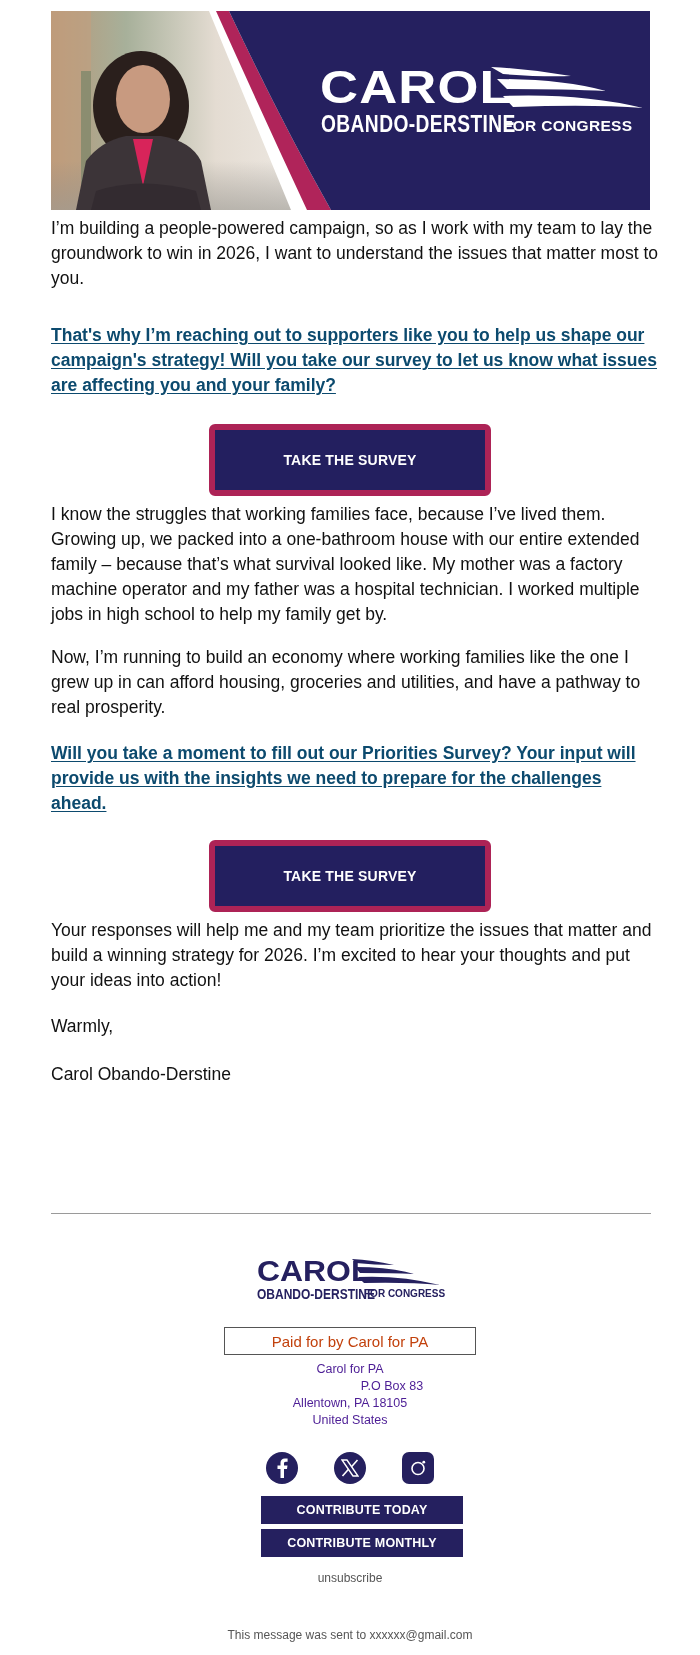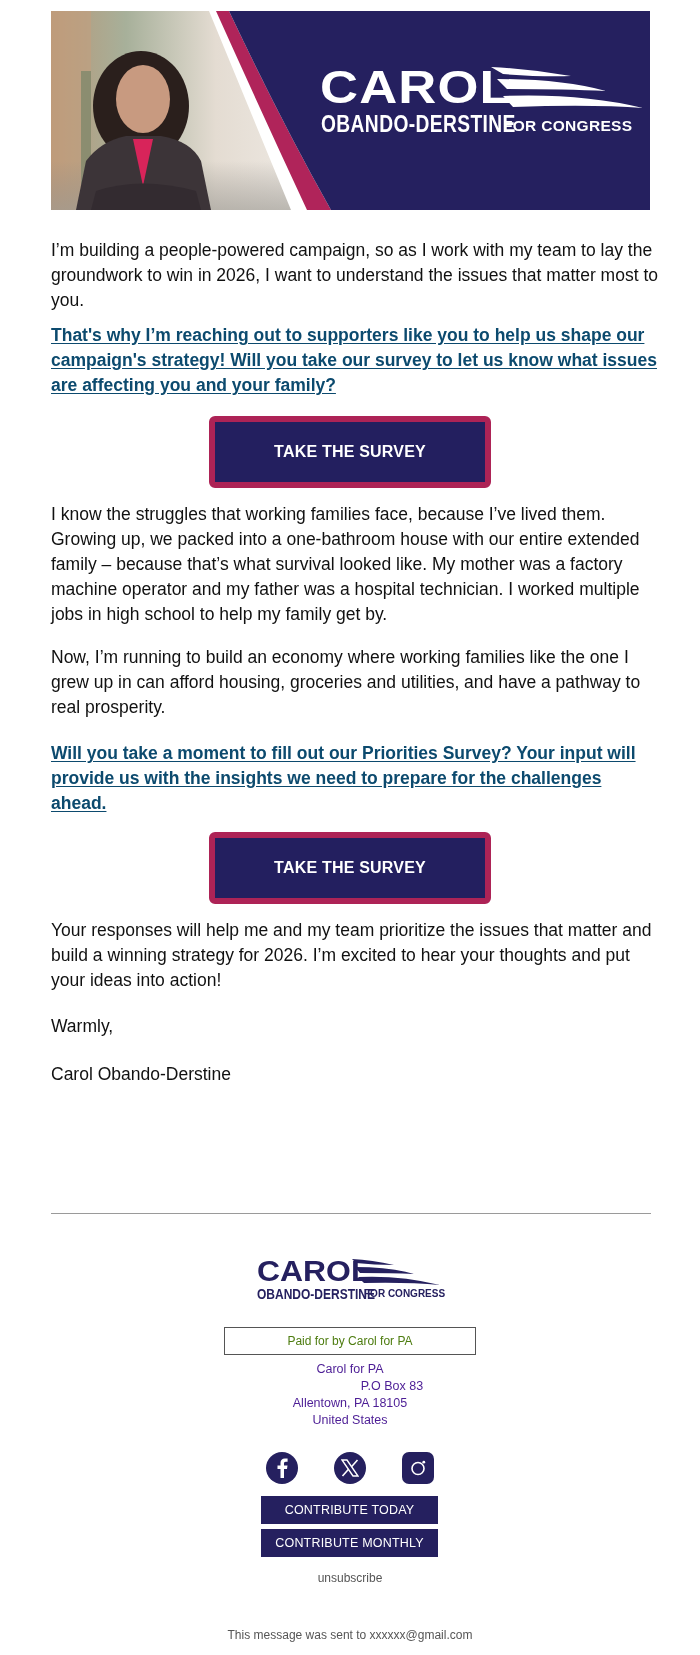--- a/index.html
+++ b/index.html
@@ -12,41 +12,41 @@
   .banner-text { position: absolute; color: #ffffff; font-family: "Liberation Sans", sans-serif; }
   .b-carol { left: 269px; top: 52px; font-size: 47px; font-weight: 900; letter-spacing: 1px; line-height: 1; transform: scaleX(1.12); transform-origin: left; }
   .b-obando { left: 270px; top: 101px; font-size: 24px; font-weight: 700; line-height: 1; transform: scaleX(0.80); transform-origin: left; letter-spacing: 0.5px; }
   .b-congress { left: 452px; top: 107px; font-size: 15.5px; font-weight: 900; line-height: 1; letter-spacing: 0.3px; }
 
   p.txt { position: absolute; left: 51px; width: 610px; margin: 0; font-size: 17.5px; line-height: 25px; color: #111111; }
   a.cta-link { position: absolute; left: 51px; width: 610px; margin: 0; font-size: 17.5px; line-height: 25px;
                color: #0c4a6e; font-weight: 700; text-decoration: underline; text-underline-offset: 2px; display: block; }
 
   .survey-btn { position: absolute; left: 209px; width: 270px; height: 60px; border: 6px solid #ad2356; border-radius: 6px;
-                background: #231f5f; color: #ffffff; font-weight: 700; font-size: 16px; display: flex; align-items: center;
-                justify-content: center; letter-spacing: 0.2px; cursor: pointer; text-decoration: none; }
+                background: #231f5f; color: #ffffff; font-weight: 700; font-size: 14px; display: flex; align-items: center;
+                justify-content: center; letter-spacing: 0.2px; cursor: pointer; text-decoration: none; margin-top: 8px; }
 
   .hr { position: absolute; left: 51px; top: 1213px; width: 600px; height: 1px; background: #9a9a9a; }
 
   .f-logo { position: absolute; left: 257px; top: 1257px; width: 190px; height: 46px; }
   .f-carol { position: absolute; left: 0; top: 0; font-size: 29px; font-weight: 900; color: #25205f; line-height: 1; transform: scaleX(1.1); transform-origin: left; }
   .f-obando { position: absolute; left: 0; top: 29px; font-size: 15px; font-weight: 700; color: #25205f; line-height: 1; transform: scaleX(0.80); transform-origin: left; }
   .f-congress { position: absolute; left: 107px; top: 32px; font-size: 10px; font-weight: 900; color: #25205f; line-height: 1; }
   .f-logo svg { position: absolute; left: 95px; top: 0; }
 
   .paid { position: absolute; left: 224px; top: 1327px; width: 250px; height: 26px; border: 1px solid #555555;
-          font-size: 12px; color: #4d7c0f; display: flex; align-items: center; justify-content: center; }
+          font-size: 15px; color: #c2410c; display: flex; align-items: center; justify-content: center; }
   .addr { position: absolute; left: 0; width: 700px; text-align: center; font-size: 12.5px; color: #4c1d95; line-height: 17px; }
 
   .social { position: absolute; top: 1452px; width: 32px; height: 32px; background: #25205f; display: flex; align-items: center; justify-content: center; cursor: pointer; }
   .social.round { border-radius: 50%; }
   .social.sq { border-radius: 7px; }
 
-  .contrib { position: absolute; left: 261px; width: 177px; height: 28px; background: #25205f; color: #ffffff; font-size: 12.5px;
-             font-weight: 400; display: flex; align-items: center; justify-content: center; cursor: pointer; letter-spacing: 0.2px; }
+  .contrib { position: absolute; left: 261px; width: 202px; height: 28px; background: #25205f; color: #ffffff; font-size: 12.5px;
+             font-weight: 700; display: flex; align-items: center; justify-content: center; cursor: pointer; letter-spacing: 0.2px; }
   .unsub { position: absolute; left: 0; width: 700px; text-align: center; top: 1571px; font-size: 12px; color: #555555; cursor: pointer; }
   .sentto { position: absolute; left: 0; width: 700px; text-align: center; top: 1628px; font-size: 12px; color: #555555; }
 </style>
 </head>
 <body>
 
 <div class="banner">
   <svg width="599" height="199" viewBox="0 0 599 199">
     <defs>
       <linearGradient id="photoBg" x1="0" y1="0" x2="1" y2="0">
@@ -82,21 +82,21 @@
 
     <path d="M440 56 Q480 58 520 65 Q490 66 452 63 Z" fill="#ffffff"></path>
     <path d="M446 68 Q510 68 555 80 Q515 78 456 78 Z" fill="#ffffff"></path>
     <path d="M452 85 Q530 82 592 97 Q540 93 462 96 Z" fill="#ffffff"></path>
   </svg>
   <div class="banner-text b-carol">CAROL</div>
   <div class="banner-text b-obando">OBANDO-DERSTINE</div>
   <div class="banner-text b-congress">FOR CONGRESS</div>
 </div>
 
-<p class="txt" style="top:238px;">I’m building a people-powered campaign, so as I work with my team to lay the groundwork to win in 2026, I want to understand the issues that matter most to you.</p>
+<p class="txt" style="top:216px;">I’m building a people-powered campaign, so as I work with my team to lay the groundwork to win in 2026, I want to understand the issues that matter most to you.</p>
 
 <a class="cta-link" style="top:323px;">That's why I’m reaching out to supporters like you to help us shape our campaign's strategy! Will you take our survey to let us know what issues are affecting you and your family?</a>
 
 <div class="survey-btn" style="top:416px;">TAKE THE SURVEY</div>
 
 <p class="txt" style="top:502px;">I know the struggles that working families face, because I’ve lived them. Growing up, we packed into a one-bathroom house with our entire extended family – because that’s what survival looked like. My mother was a factory machine operator and my father was a hospital technician. I worked multiple jobs in high school to help my family get by.</p>
 
 <p class="txt" style="top:645px;">Now, I’m running to build an economy where working families like the one I grew up in can afford housing, groceries and utilities, and have a pathway to real prosperity.</p>
 
 <a class="cta-link" style="top:741px;">Will you take a moment to fill out our Priorities Survey? Your input will provide us with the insights we need to prepare for the challenges ahead.</a>

